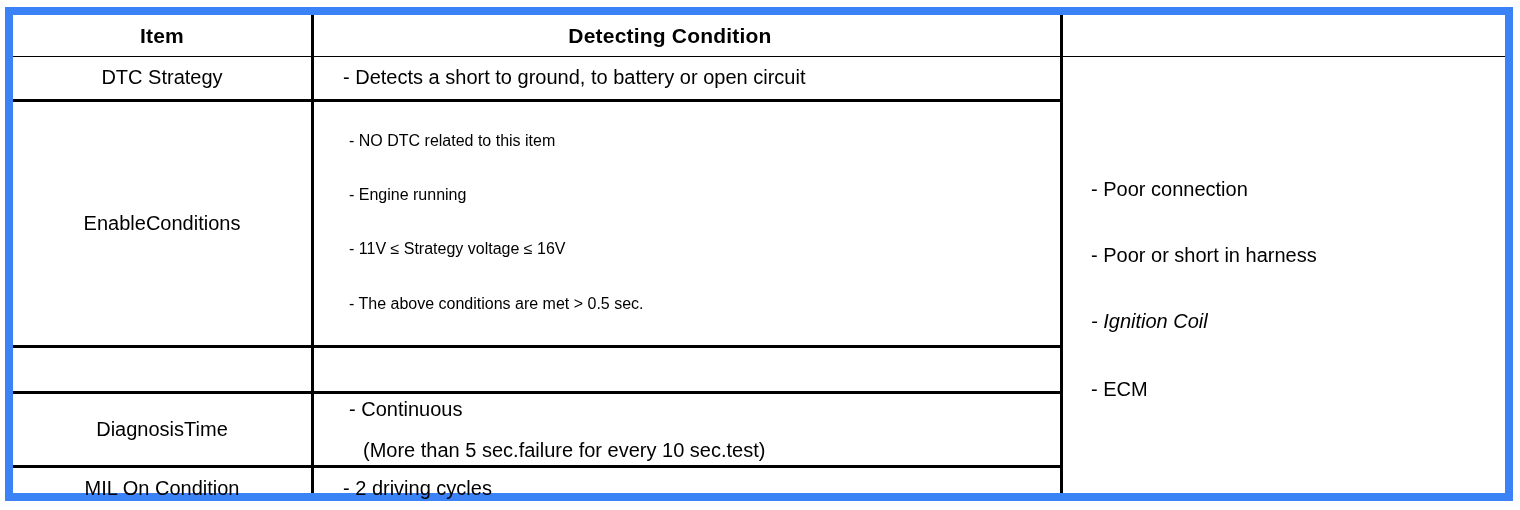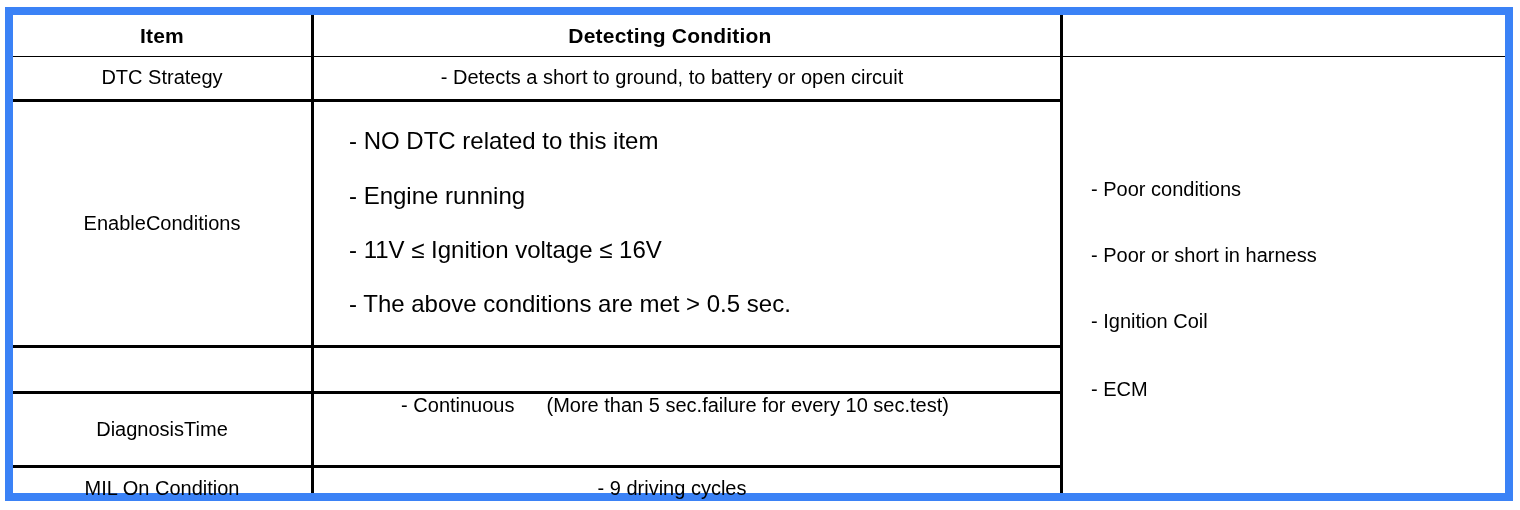--- a/index.html
+++ b/index.html
@@ -91,21 +91,20 @@
     justify-content: center;
     font-size: 20px;
   }
 
   .cond-cell {
     display: flex;
     flex-direction: column;
     justify-content: center;
     padding-left: 4px;
     font-size: 20px;
-    text-align: center;
   }
 
   .cause-cell {
     padding-left: 14px;
     font-size: 20px;
   }
 
   
   .r-dtc     { top: 41px;  height: 43px; }
   .r-enable  { top: 87px;  height: 243px; }
@@ -127,35 +126,36 @@
     flex-direction: column;
     justify-content: space-around;
     height: 100%;
     padding: 12px 0 14px 0;
     box-sizing: border-box;
   }
 
   
   .diag-list {
     display: flex;
+    flex-direction: column;
     justify-content: center;
     height: 100%;
     gap: 18px;
   }
   .diag-list .sub { padding-left: 14px; }
 
   
   .cause-list {
     position: relative;
     height: 100%;
   }
   .cause-list .bullet-line { position: absolute; left: 14px; }
   .cause-list .c0 { top: 122px; }
   .cause-list .c1 { top: 188px; }
-  .cause-list .c2 { top: 254px; }
+  .cause-list .c2 { top: 254px; font-style: italic; }
   .cause-list .c3 { top: 322px; }
 </style>
 </head>
 <body>
 
 <div id="diag-table">
   <div class="grid">
 
     <div class="vline col1"></div>
     <div class="vline col2"></div>
@@ -169,45 +169,45 @@
     <div class="cell col-item hdr">Item</div>
     <div class="cell col-cond hdr">Detecting Condition</div>
 
     <div class="cell col-item item-cell r-dtc">DTC Strategy</div>
     <div class="cell col-cond cond-cell r-dtc">
       <div class="bullet-line">-  Detects a short to ground, to battery or open circuit</div>
     </div>
 
     <div class="cell col-item item-cell r-enable">EnableConditions</div>
     <div class="cell col-cond r-enable">
-      <div class="enable-list" style="padding-left:10px;font-size:24px;border-radius:18px;">
+      <div class="enable-list" style="padding-left:10px;font-size:16px;border-radius:18px;">
         <div class="bullet-line">-  NO DTC related to this item</div>
         <div class="bullet-line">-  Engine running</div>
-        <div class="bullet-line">-  11V ≤ Ignition voltage ≤ 16V</div>
+        <div class="bullet-line">-  11V ≤ Strategy voltage ≤ 16V</div>
         <div class="bullet-line">-  The above conditions are met &gt; 0.5 sec.</div>
       </div>
     </div>
 
 
     <div class="cell col-item item-cell r-diagt">DiagnosisTime</div>
     <div class="cell col-cond r-diagt">
       <div class="diag-list" style="padding-left:10px;font-size:20px;">
         <div class="bullet-line">-  Continuous</div>
         <div class="bullet-line sub">(More than 5 sec.failure for every 10 sec.test)</div>
       </div>
     </div>
 
     <div class="cell col-item item-cell r-mil">MIL On Condition</div>
     <div class="cell col-cond cond-cell r-mil">
-      <div class="bullet-line">-  9 driving cycles</div>
+      <div class="bullet-line">-  2 driving cycles</div>
     </div>
 
     <div class="cell col-cause cause-cell r-cause-body">
       <div class="cause-list">
-        <div class="bullet-line c0">-  Poor conditions</div>
+        <div class="bullet-line c0">-  Poor connection</div>
         <div class="bullet-line c1">-  Poor or short in harness</div>
         <div class="bullet-line c2">-  Ignition Coil</div>
         <div class="bullet-line c3">-  ECM</div>
       </div>
     </div>
 
   </div>
 </div>
 
 </body></html>

